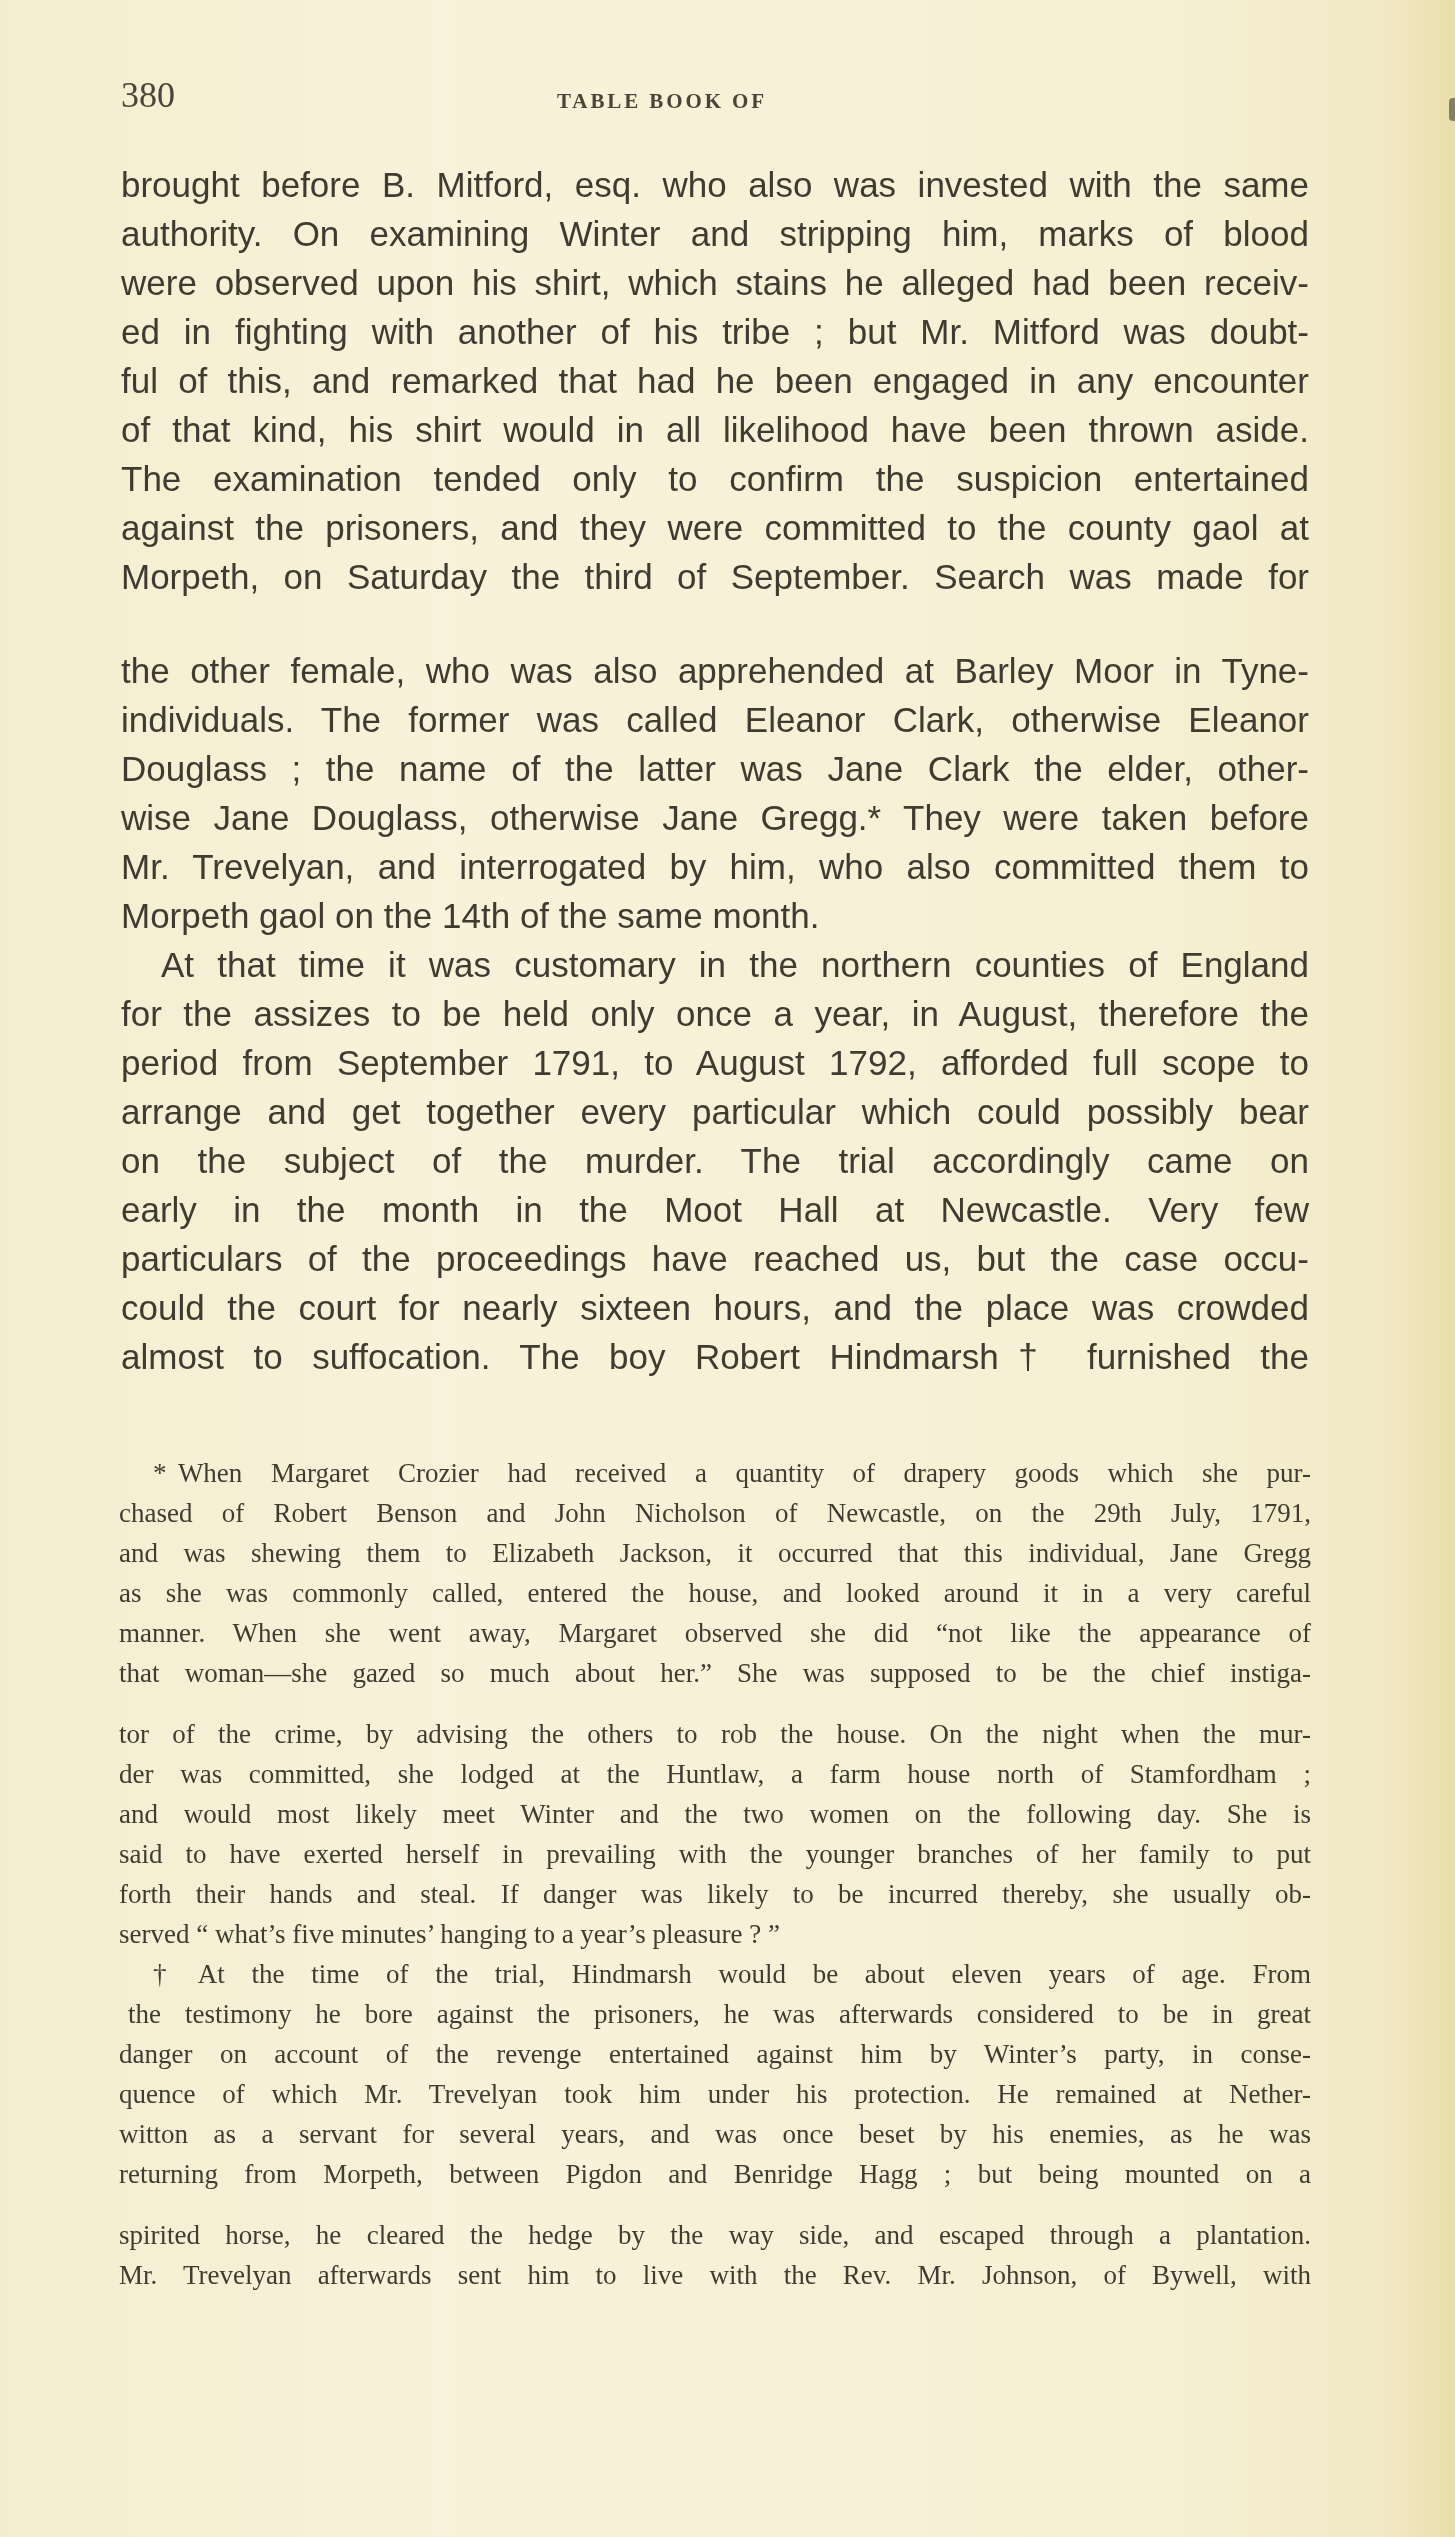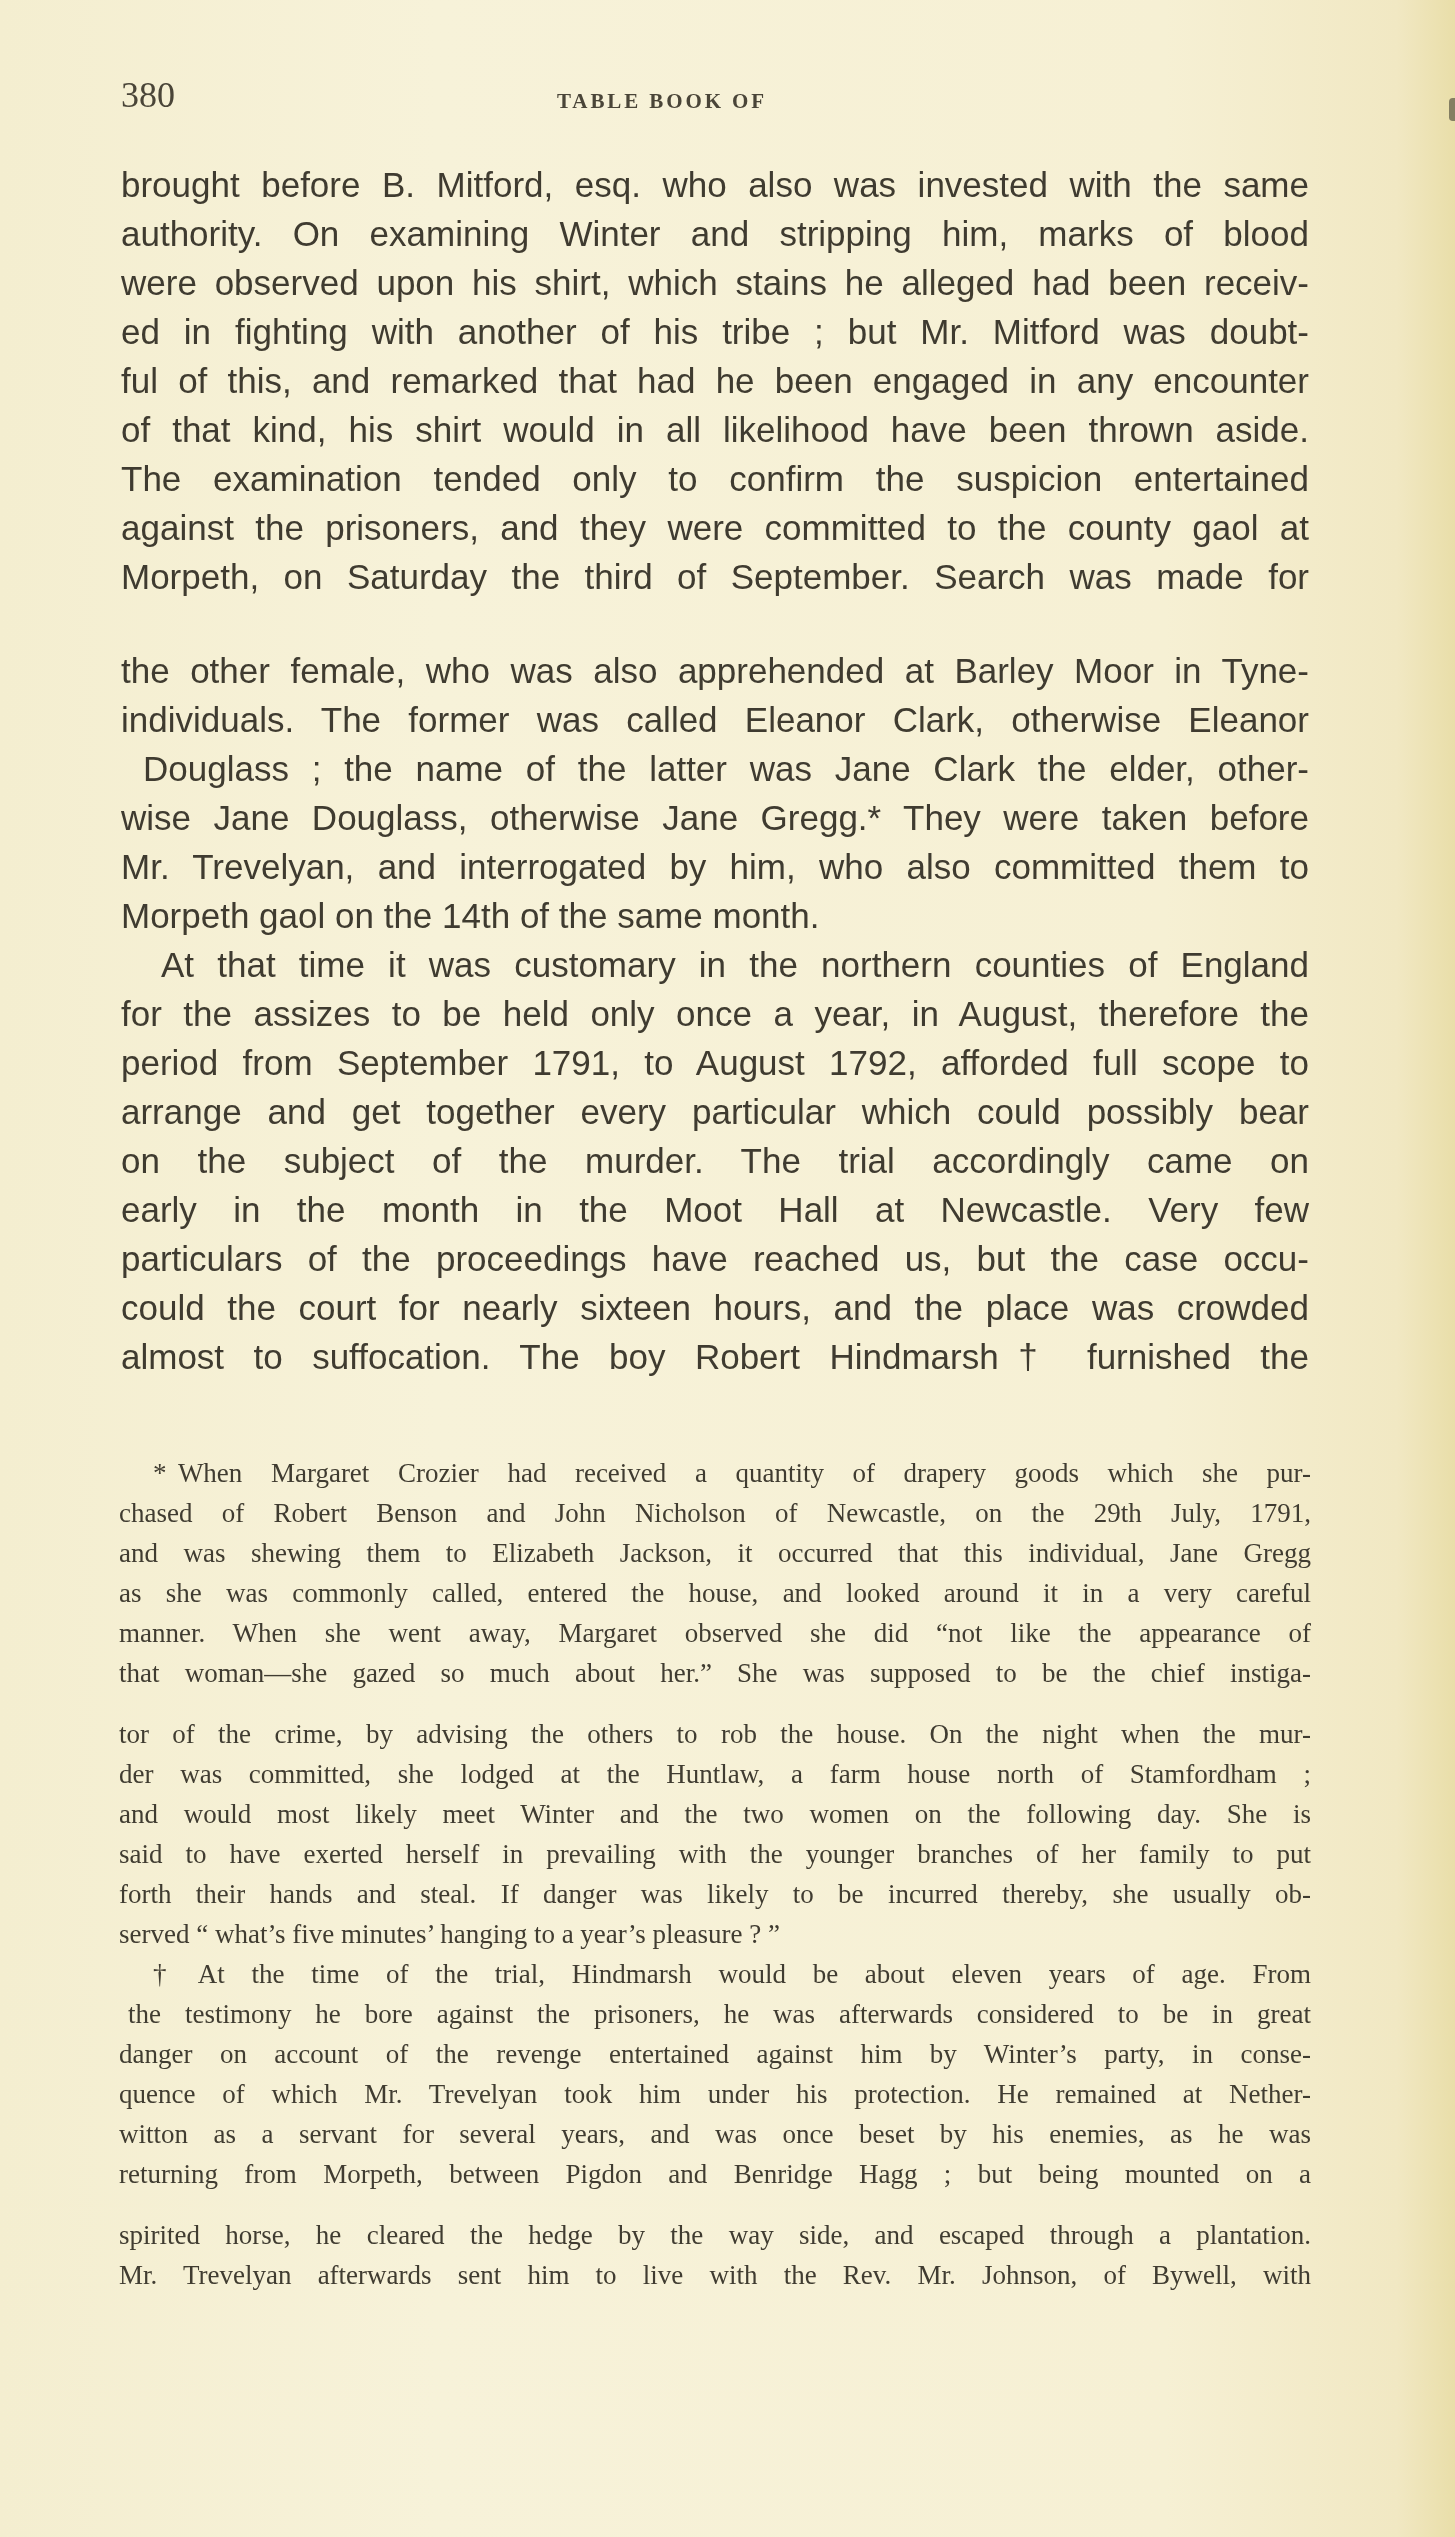--- a/index.html
+++ b/index.html
@@ -39,21 +39,21 @@
     <span class="line" style="white-space: normal;">authority. On examining Winter and stripping him, marks of blood</span>
     <span class="line" style="white-space: normal;">were observed upon his shirt, which stains he alleged had been receiv-</span>
     <span class="line" style="white-space: normal;">ed in fighting with another of his tribe ; but Mr. Mitford was doubt-</span>
     <span class="line" style="white-space: normal;">ful of this, and remarked that had he been engaged in any encounter</span>
     <span class="line" style="white-space: normal;">of that kind, his shirt would in all likelihood have been thrown aside.</span>
     <span class="line" style="white-space: normal;">The examination tended only to confirm the suspicion entertained</span>
     <span class="line" style="white-space: normal;">against the prisoners, and they were committed to the county gaol at</span>
     <span class="line" style="white-space: normal;">Morpeth, on Saturday the third of September. Search was made for</span>
     <span class="line" style="white-space: normal; margin-top: 45px;">the other female, who was also apprehended at Barley Moor in Tyne-</span>
     <span class="line" style="white-space: normal;">individuals. The former was called Eleanor Clark, otherwise Eleanor</span>
-    <span class="line" style="white-space: normal; margin-left: 22px;">Douglass ; the name of the latter was Jane Clark the elder, other-</span>
+    <span class="line" style="white-space: normal;">Douglass ; the name of the latter was Jane Clark the elder, other-</span>
     <span class="line" style="white-space: normal;">wise Jane Douglass, otherwise Jane Gregg.* They were taken before</span>
     <span class="line" style="white-space: normal;">Mr. Trevelyan, and interrogated by him, who also committed them to</span>
     <span class="line last" style="white-space: normal;">Morpeth gaol on the 14th of the same month.</span>
   </div>
   <div>
     <span class="line indent" style="white-space: normal;">At that time it was customary in the northern counties of England</span>
     <span class="line" style="white-space: normal;">for the assizes to be held only once a year, in August, therefore the</span>
     <span class="line" style="white-space: normal;">period from September 1791, to August 1792, afforded full scope to</span>
     <span class="line" style="white-space: normal;">arrange and get together every particular which could possibly bear</span>
     <span class="line" style="white-space: normal;">on the subject of the murder. The trial accordingly came on</span>

